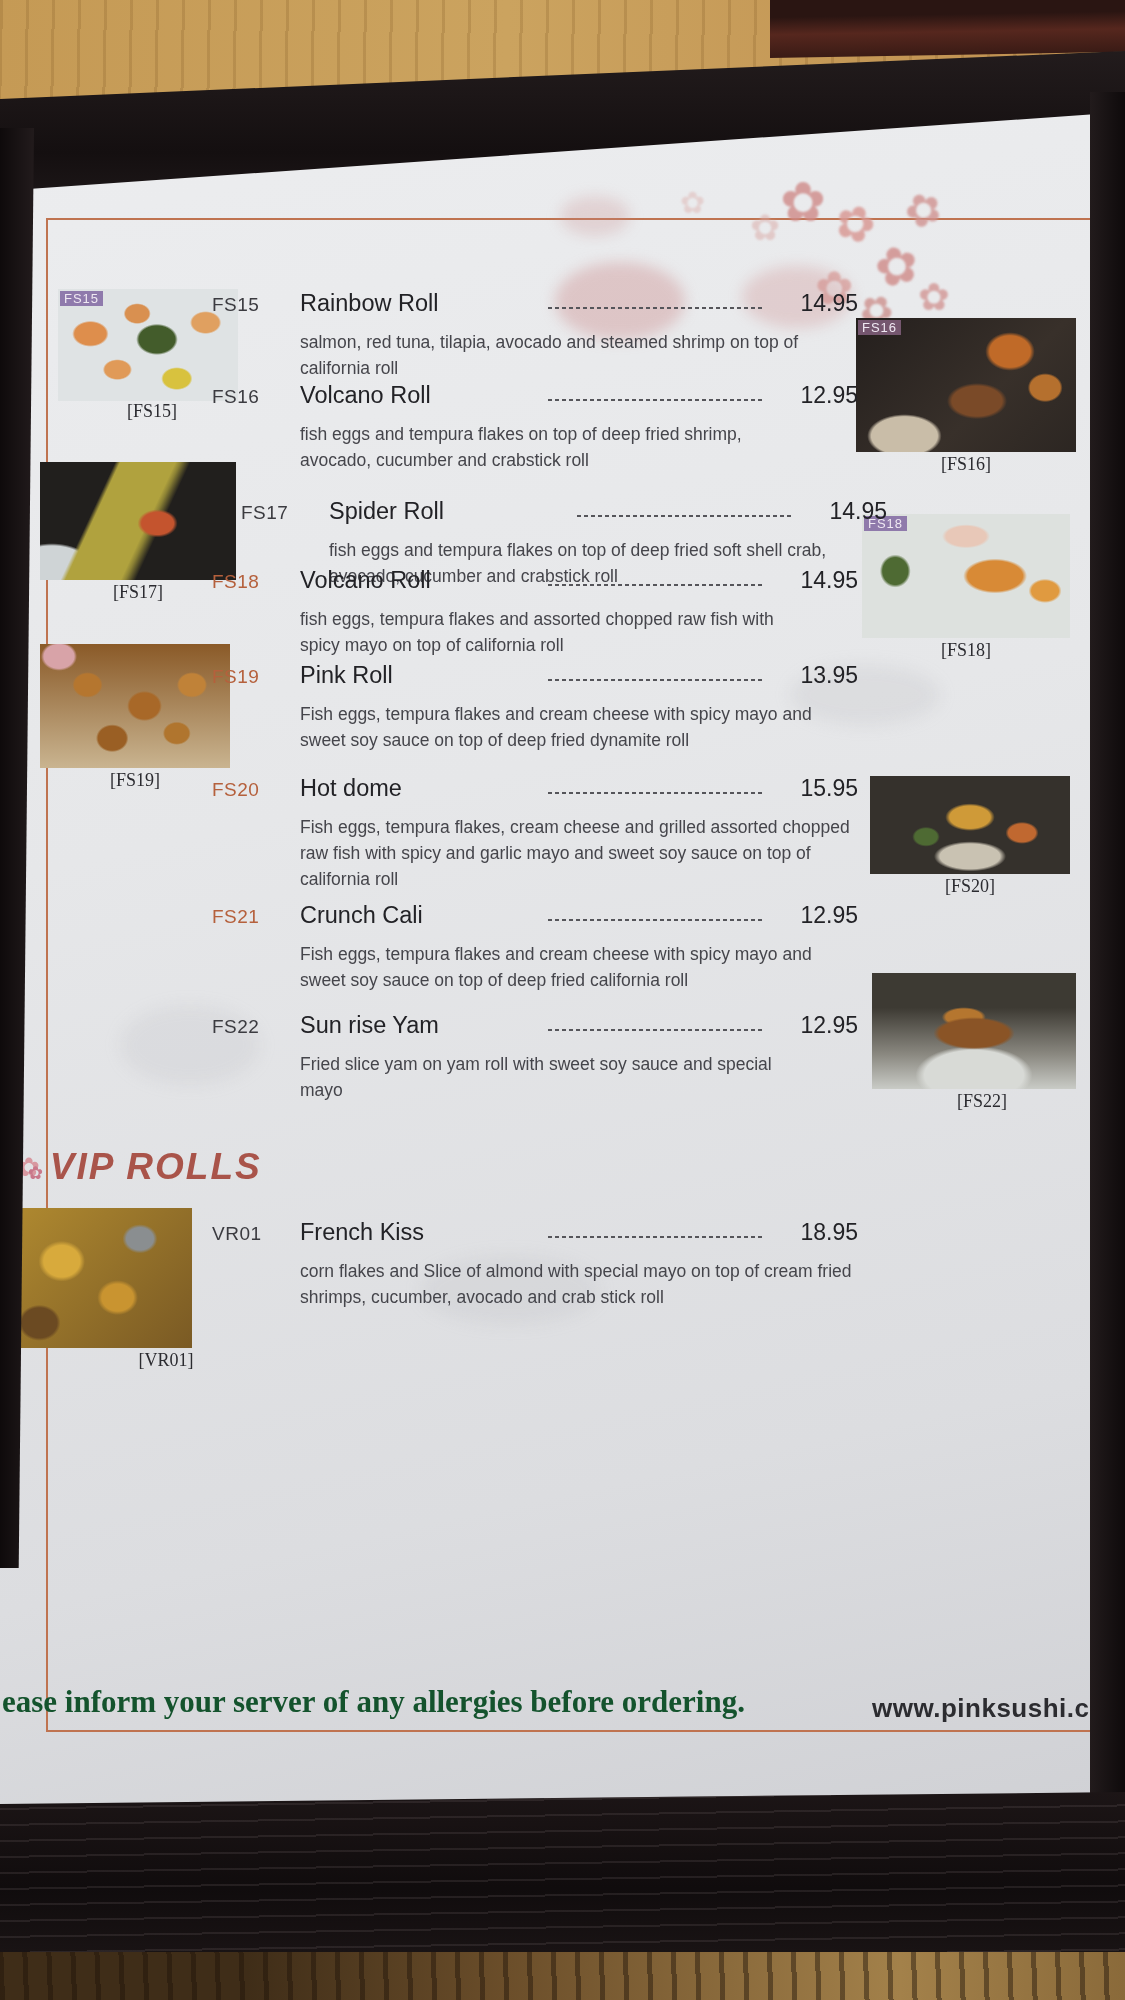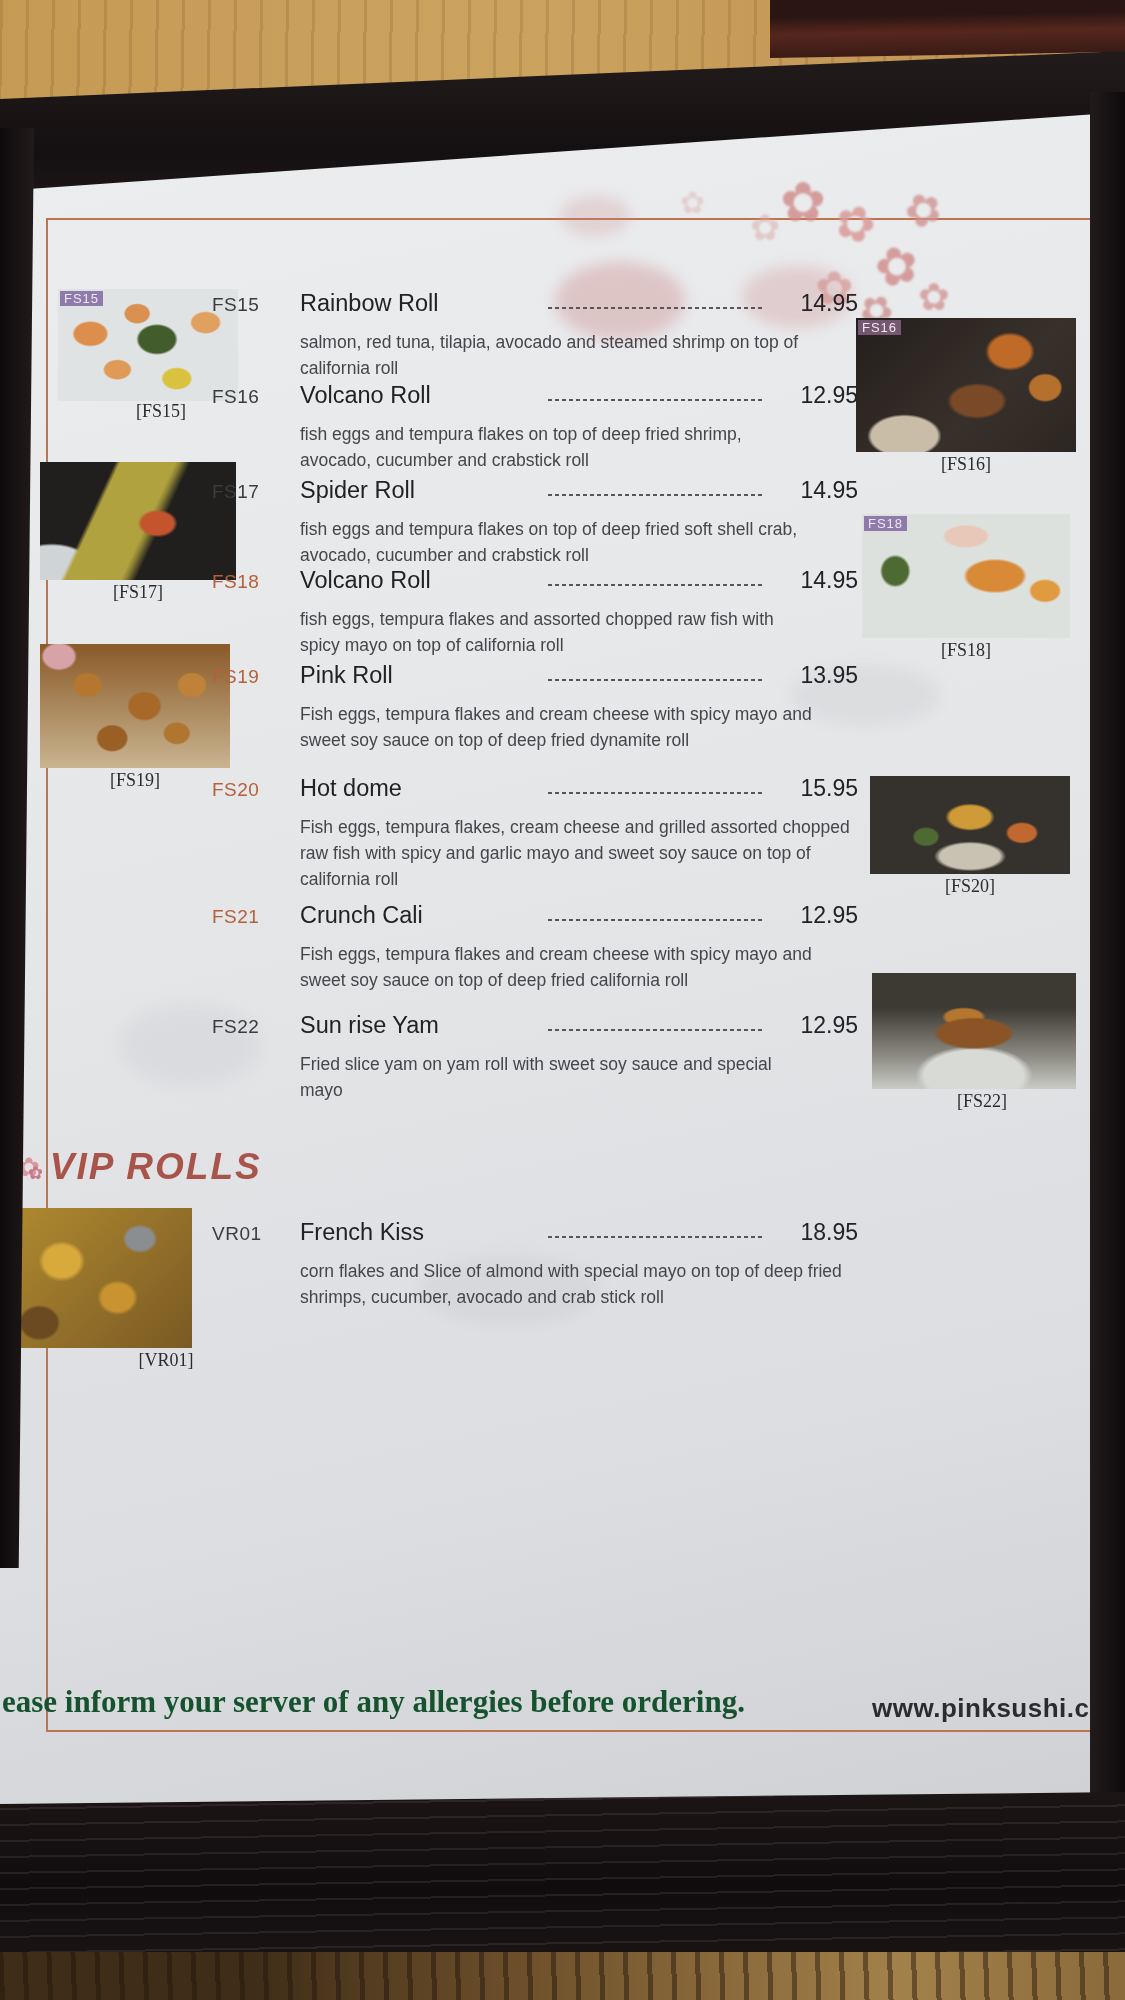--- a/index.html
+++ b/index.html
@@ -180,21 +180,21 @@
     <span class="bl" style="left:285px;top:18px;font-size:44px;color:#d09290;opacity:.8;transform:rotate(-25deg);">✿</span>
     <span class="bl" style="left:298px;top:108px;font-size:38px;color:#cf8a88;opacity:.7;">✿</span>
   </div>
   <div class="smudge" style="left:555px;top:262px;width:130px;height:78px;background:rgba(200,130,130,.35);"></div>
   <div class="smudge" style="left:742px;top:266px;width:110px;height:62px;background:rgba(205,140,140,.3);"></div>
   <div class="smudge" style="left:560px;top:196px;width:70px;height:40px;background:rgba(200,135,135,.25);"></div>
 
   <div class="ph ph-fs15" style="left:58px;top:289px;width:180px;height:112px;">
     <span class="ph-tag">FS15</span>
   </div>
-  <div class="cap" style="left:71px;top:401px;width:180px;">[FS15]</div>
+  <div class="cap" style="left:62px;top:401px;width:180px;">[FS15]</div>
 
   <div class="ph ph-fs17" style="left:40px;top:462px;width:196px;height:118px;"></div>
   <div class="cap" style="left:40px;top:582px;width:196px;">[FS17]</div>
 
   <div class="ph ph-fs19" style="left:40px;top:644px;width:190px;height:124px;"></div>
   <div class="cap" style="left:40px;top:770px;width:190px;">[FS19]</div>
 
   <div class="ph ph-vr01" style="left:6px;top:1208px;width:186px;height:140px;"></div>
   <div class="cap" style="left:96px;top:1350px;width:140px;">[VR01]</div>
 
@@ -227,21 +227,21 @@
   <div class="item" style="top:382px;">
     <div class="row">
       <span class="code">FS16</span>
       <span class="iname">Volcano Roll</span>
       <span class="leader"></span>
       <span class="price">12.95</span>
     </div>
     <p class="desc" style="width:500px;">fish eggs and tempura flakes on top of deep fried shrimp, avocado, cucumber and crabstick roll</p>
   </div>
 
-  <div class="item" style="top:477px;">
+  <div class="item" style="top:498px;margin-left:29px;">
     <div class="row">
       <span class="code">FS17</span>
       <span class="iname">Spider Roll</span>
       <span class="leader"></span>
       <span class="price">14.95</span>
     </div>
     <p class="desc" style="width:560px;">fish eggs and tempura flakes on top of deep fried soft shell crab, avocado, cucumber and crabstick roll</p>
   </div>
 
   <div class="item" style="top:567px;">
@@ -301,21 +301,21 @@
     <span class="txt">VIP ROLLS</span>
   </div>
 
   <div class="item" style="top:1219px;">
     <div class="row">
       <span class="code">VR01</span>
       <span class="iname">French Kiss</span>
       <span class="leader"></span>
       <span class="price">18.95</span>
     </div>
-    <p class="desc" style="width:560px;">corn flakes and Slice of almond with special mayo on top of deep fried shrimps, cucumber, avocado and crab stick roll</p>
+    <p class="desc" style="width:560px;">corn flakes and Slice of almond with special mayo on top of cream fried shrimps, cucumber, avocado and crab stick roll</p>
   </div>
 
   <div class="allergy-note">ease inform your server of any allergies before ordering.</div>
   <div class="website">www.pinksushi.ca</div>
 
   <div class="binder-top"></div>
   <div class="binder-left"></div>
   <div class="binder-right"></div>
   <div class="binder-bottom"></div>
 

